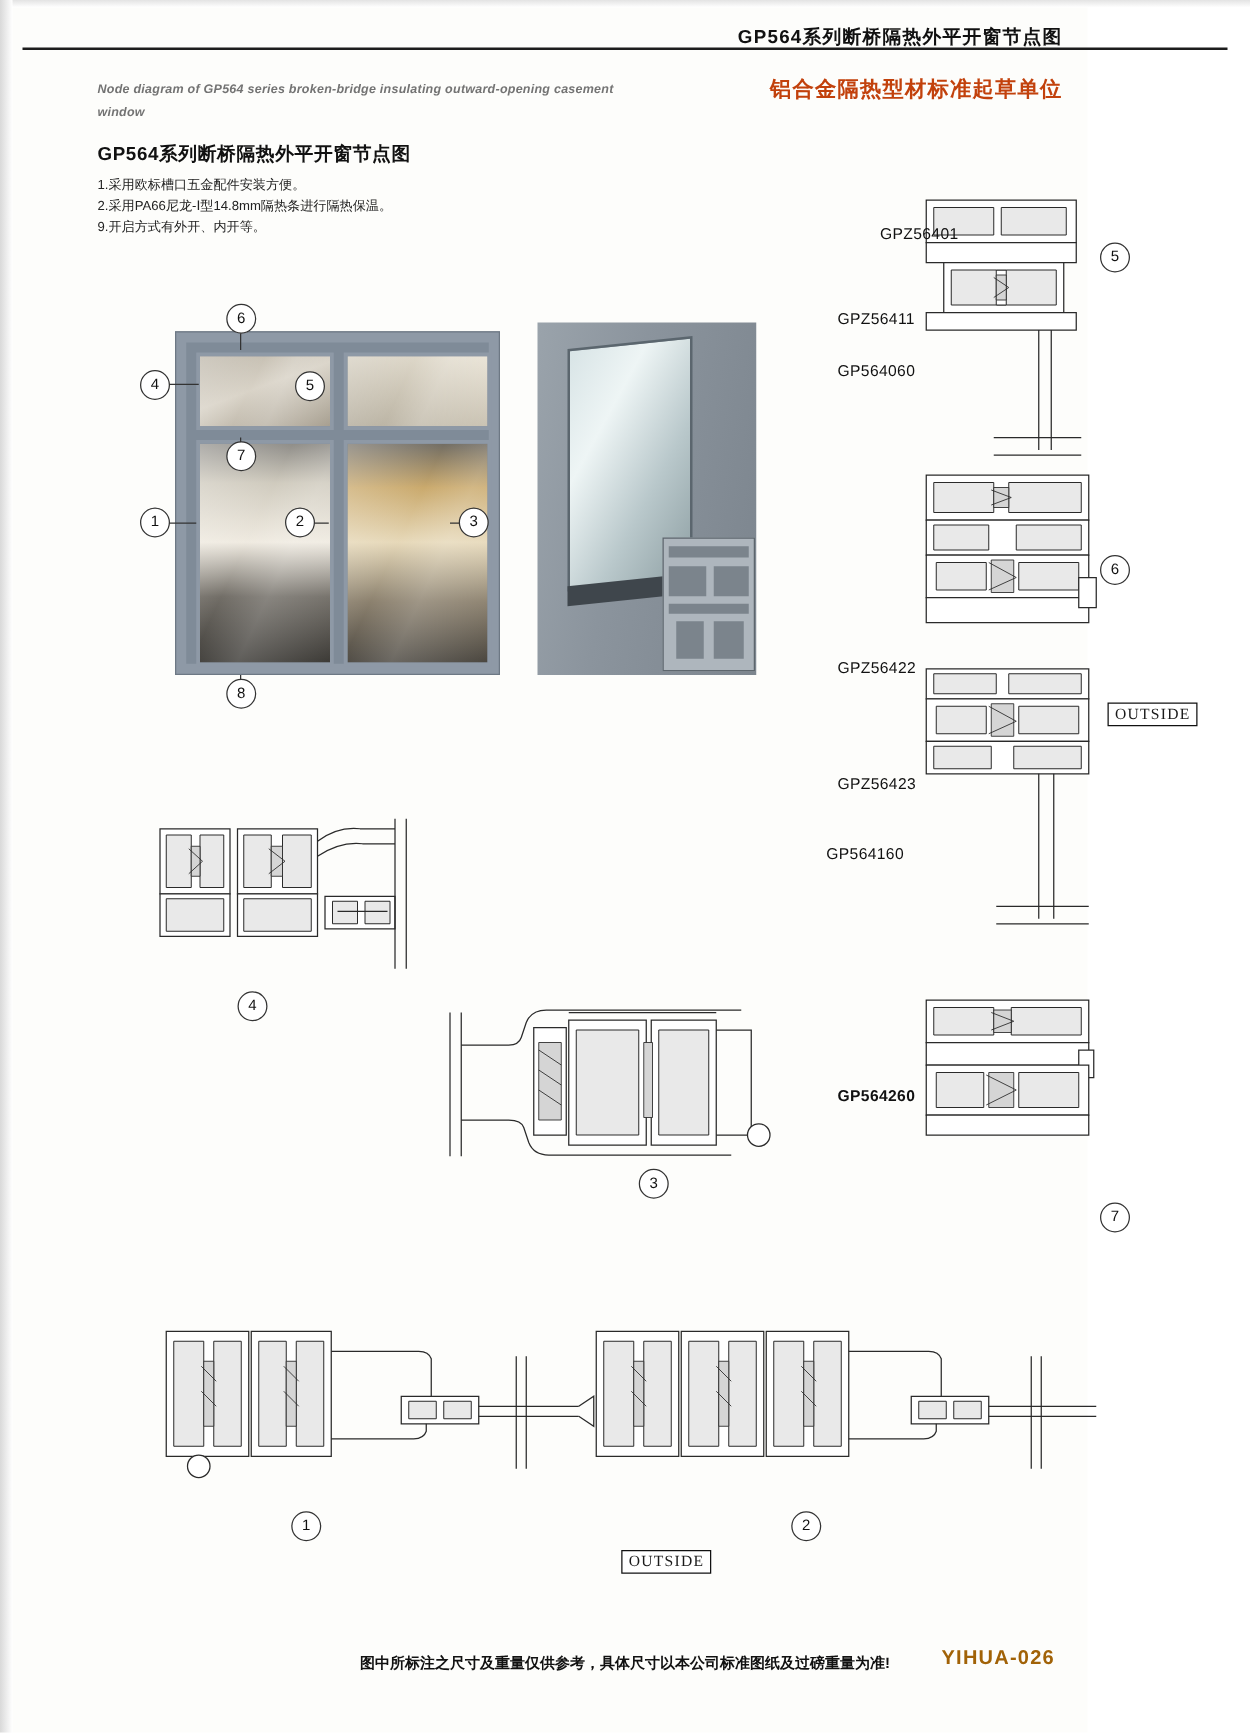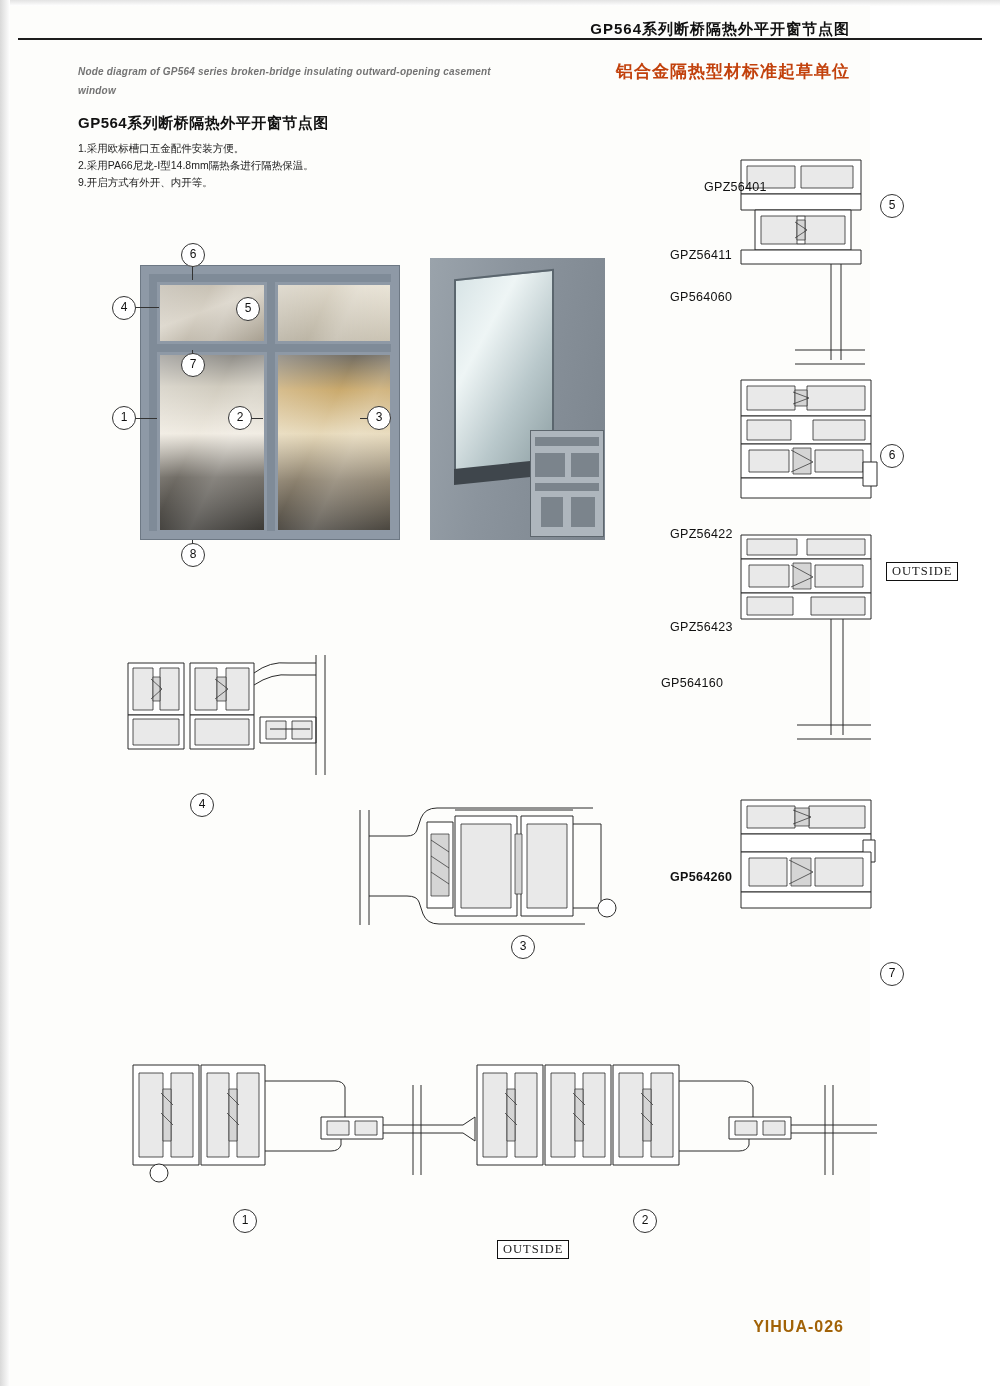--- a/index.html
+++ b/index.html
@@ -312,15 +312,16 @@
     <rect class="fil-g" x="638" y="66" width="22" height="14"></rect>
     <path class="ln" d="M666 70 L752 70 M666 78 L752 78"></path>
     <path class="ln" d="M700 30 L700 120"></path>
     <path class="ln" d="M708 30 L708 120"></path>
   </svg>
   <div class="cnum" style="left:233px;top:1209px;">1</div>
   <div class="cnum" style="left:633px;top:1209px;">2</div>
 
   <div class="outside-box" style="left:497px;top:1240px;">OUTSIDE</div>
 
+  <div class="footer-note">图中所标注之尺寸及重量仅供参考，具体尺寸以本公司标准图纸及过磅重量为准!</div>
   <div class="footer-code">YIHUA-026</div>
 
 </div>
 
 </body></html>

